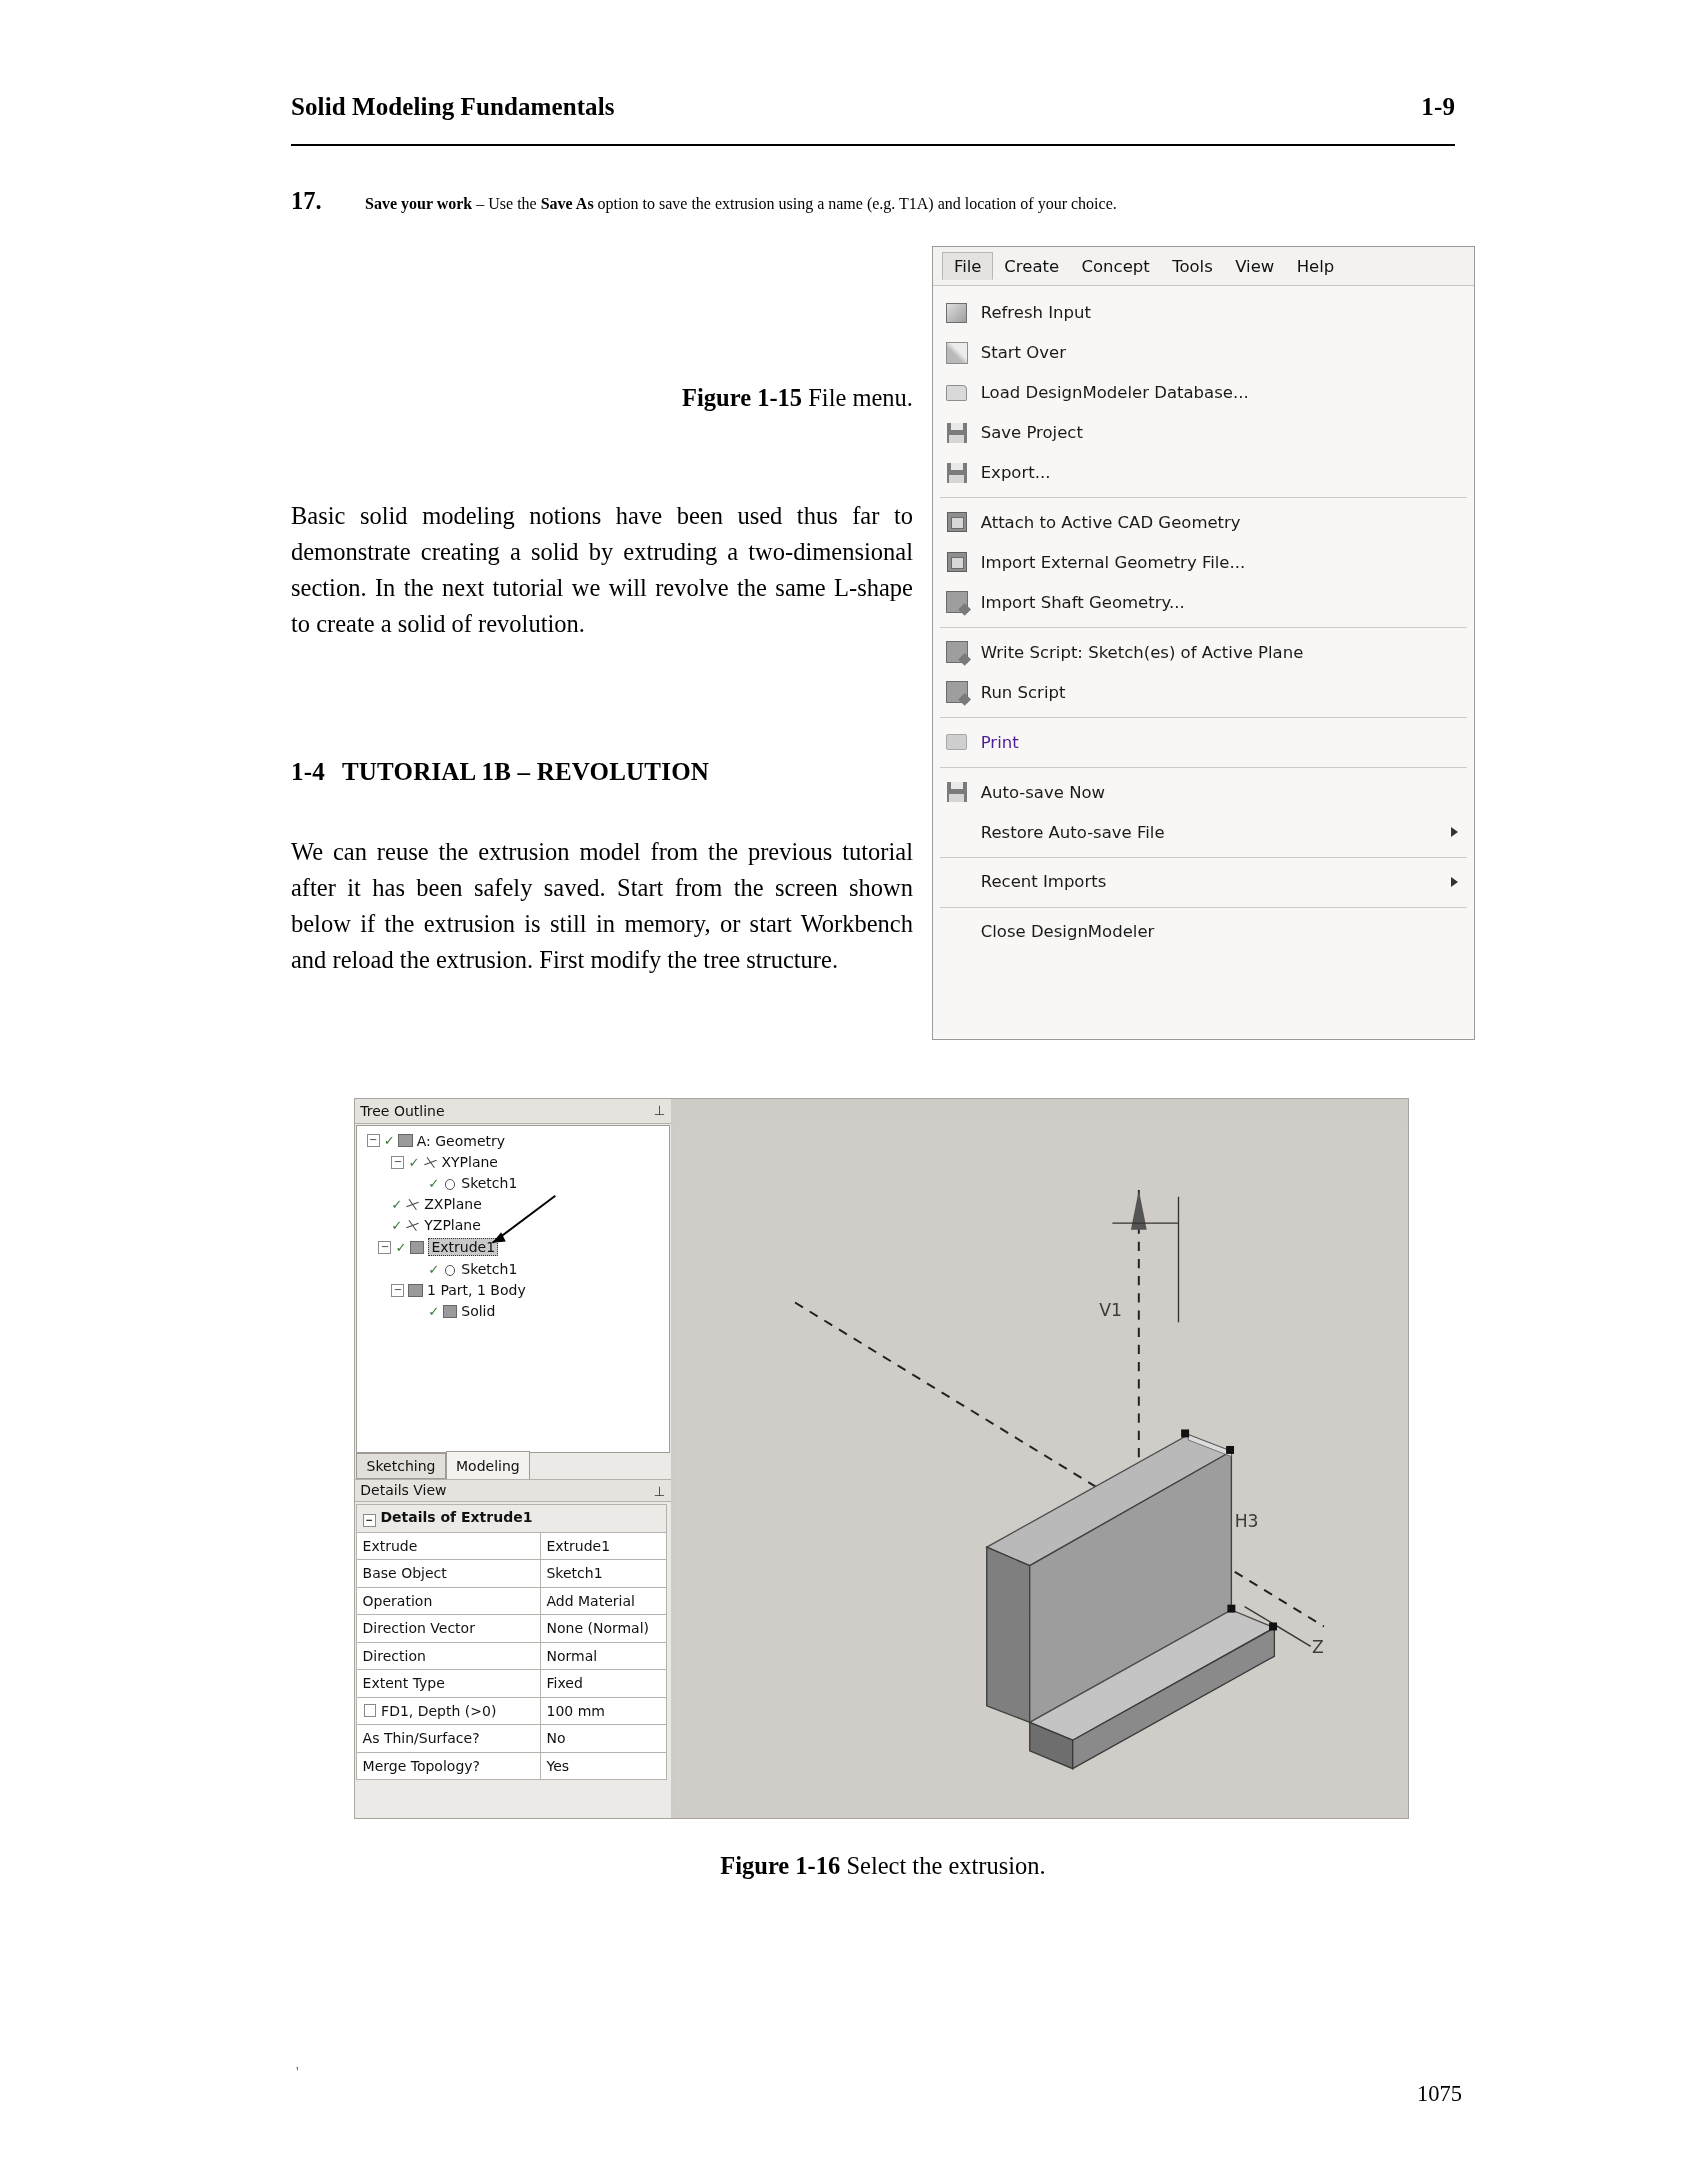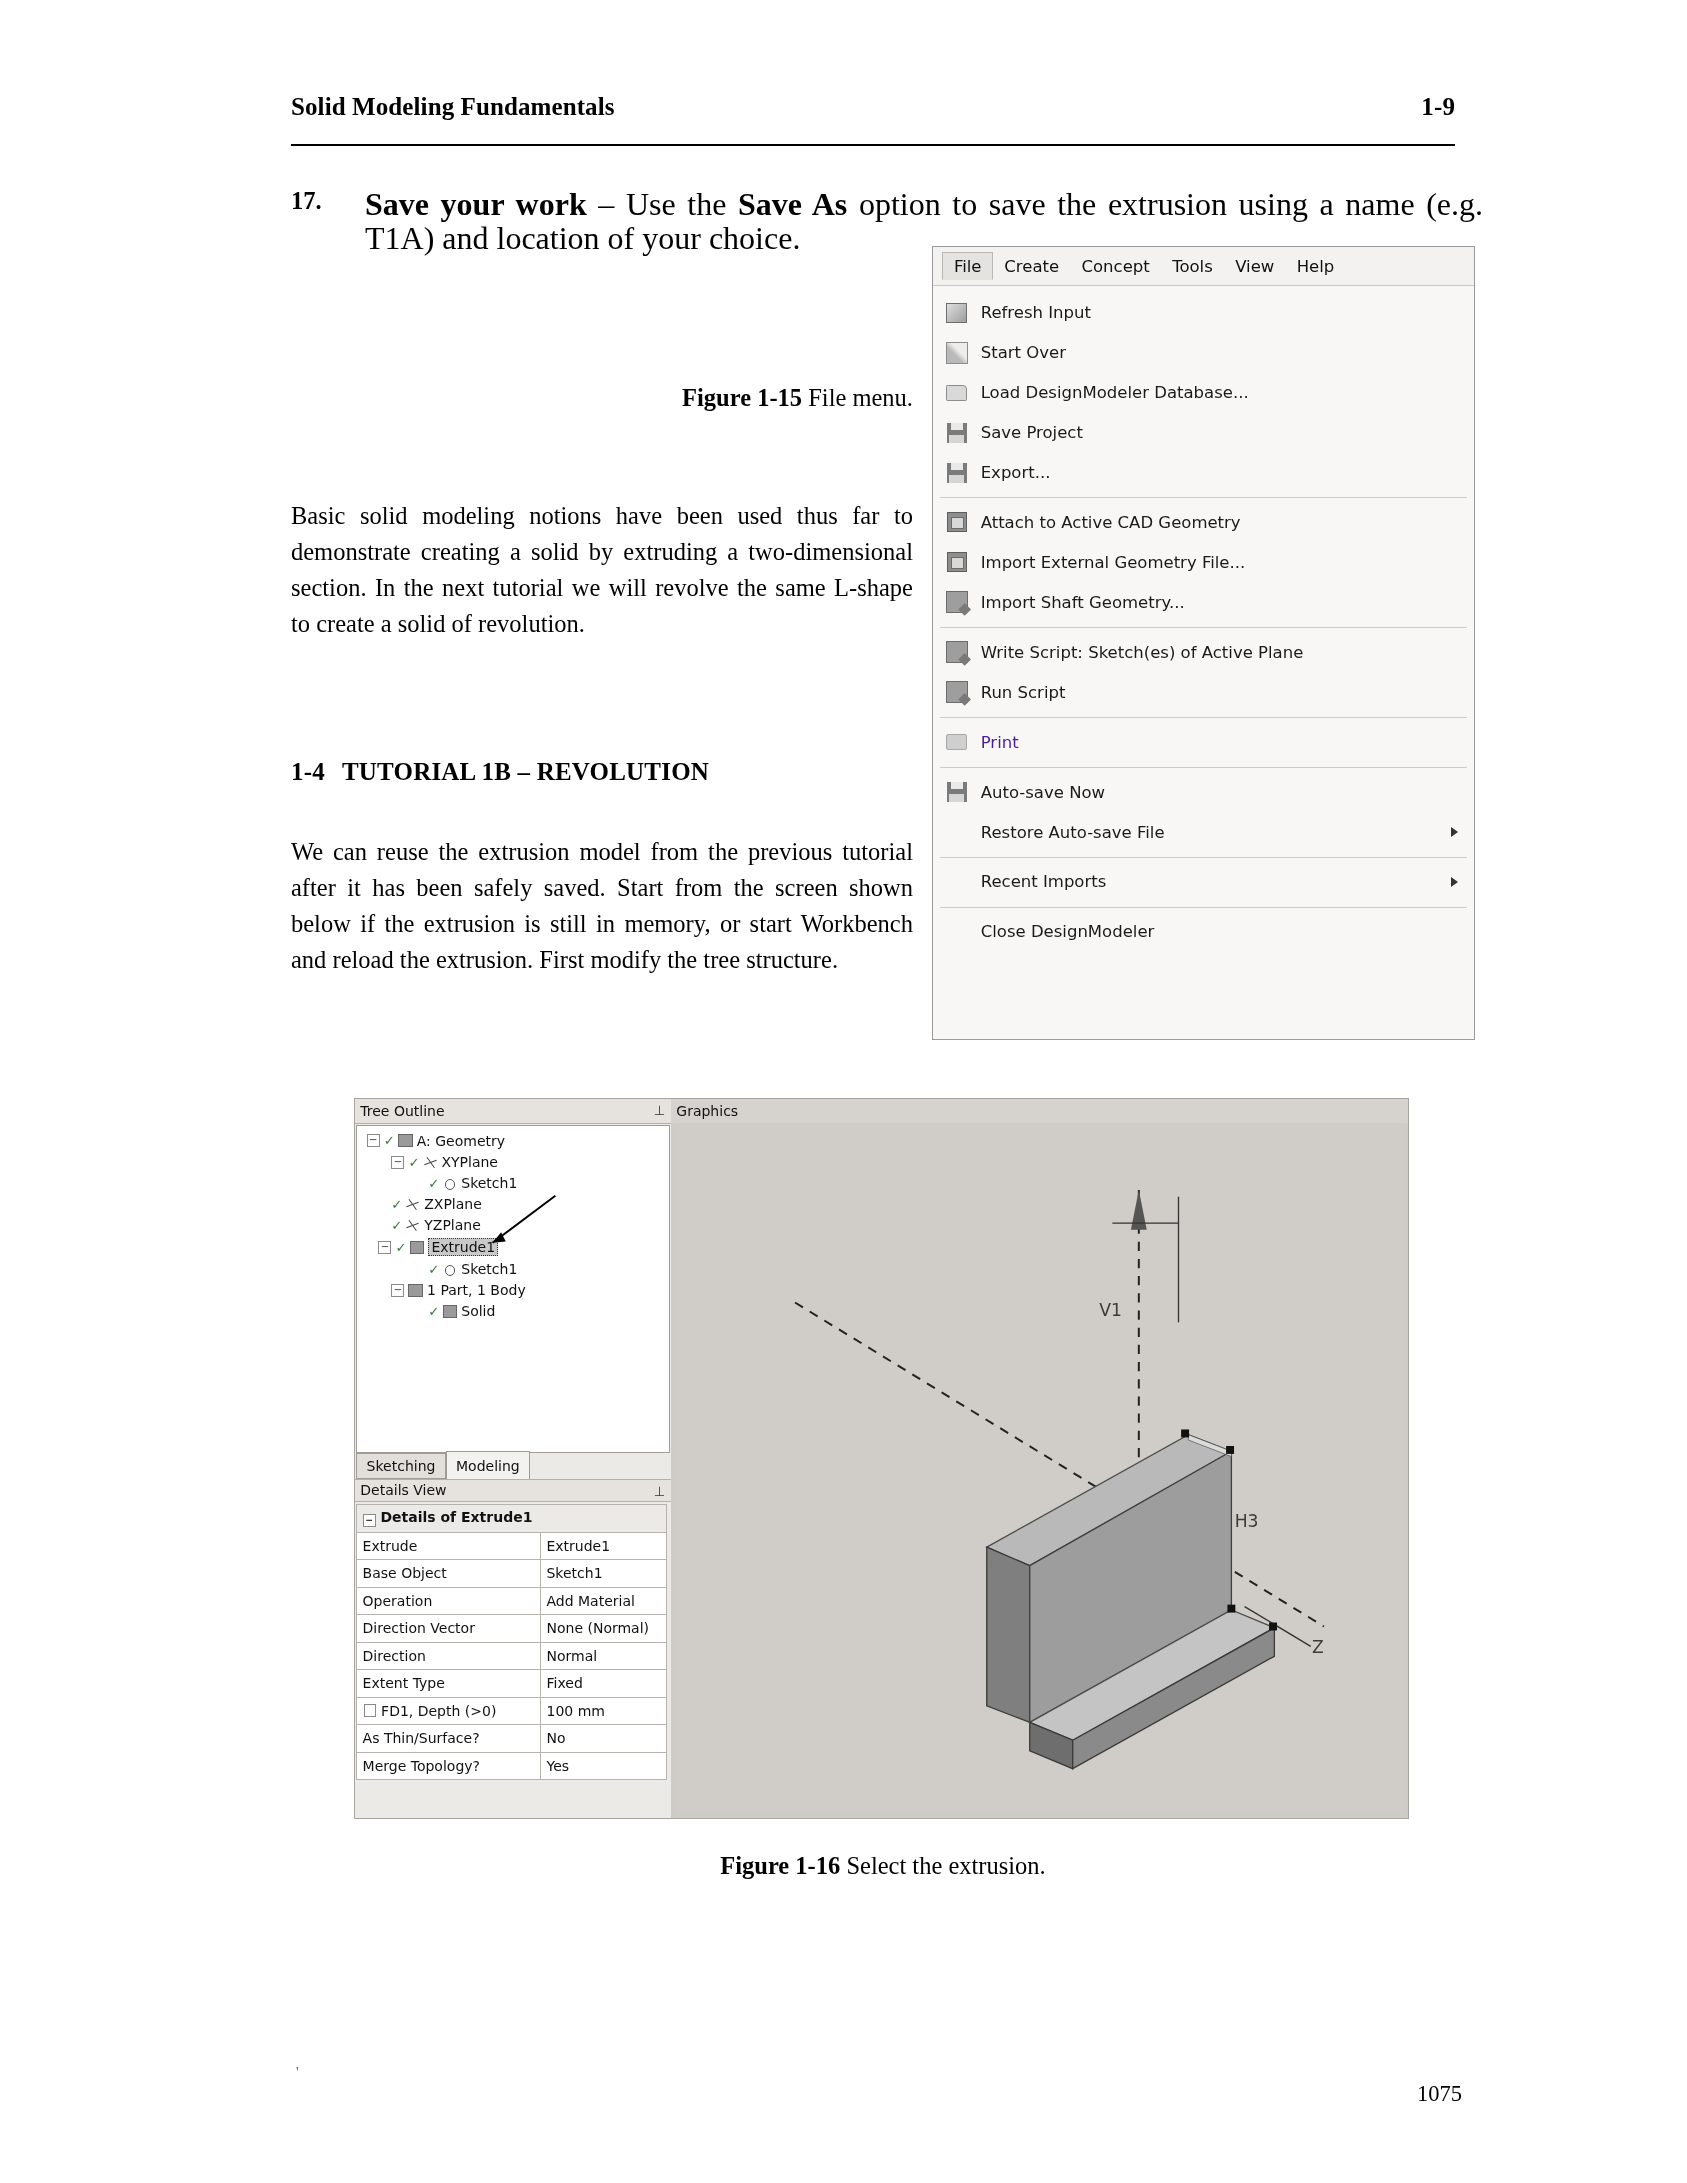--- a/index.html
+++ b/index.html
@@ -56,21 +56,21 @@
     left: 0;
     top: 0;
     font-weight: bold;
     font-size: 24.5px;
   }
   .step-body {
     position: absolute;
     left: 74px;
     top: 0;
     width: 1118px;
-    font-size: 32px;
+    font-size: 16px;
     line-height: 34px;
     text-align: justify;
   }
   .b { font-weight: bold; }
 
   
   .fig15-cap {
     position: absolute;
     left: 291px;
     top: 384px;
@@ -718,23 +718,20 @@
         </tr>
         <tr>
           <td class="k">Merge Topology?</td>
           <td class="v">Yes</td>
         </tr>
       </tbody>
         </table>
     </div>
 
     <div class="dm-right">
-      <div class="panel-title" style="background:#d6d3ce;border-bottom:none;">
-        <span>Graphics</span>
-      </div>
       <div class="gfx">
         <svg width="724" height="681" viewBox="0 0 1095 1030" style="font-size:21px">
 
           <line x1="700" y1="100" x2="700" y2="840" stroke="#222" stroke-width="3" stroke-dasharray="14,12"></line>
           <line x1="180" y1="270" x2="980" y2="760" stroke="#222" stroke-width="3" stroke-dasharray="14,12"></line>
 
           <polygon points="700,100 688,160 712,160" fill="#555"></polygon>
 
           <line x1="660" y1="150" x2="760" y2="150" stroke="#333" stroke-width="2"></line>
           <line x1="760" y1="110" x2="760" y2="300" stroke="#333" stroke-width="2"></line>

